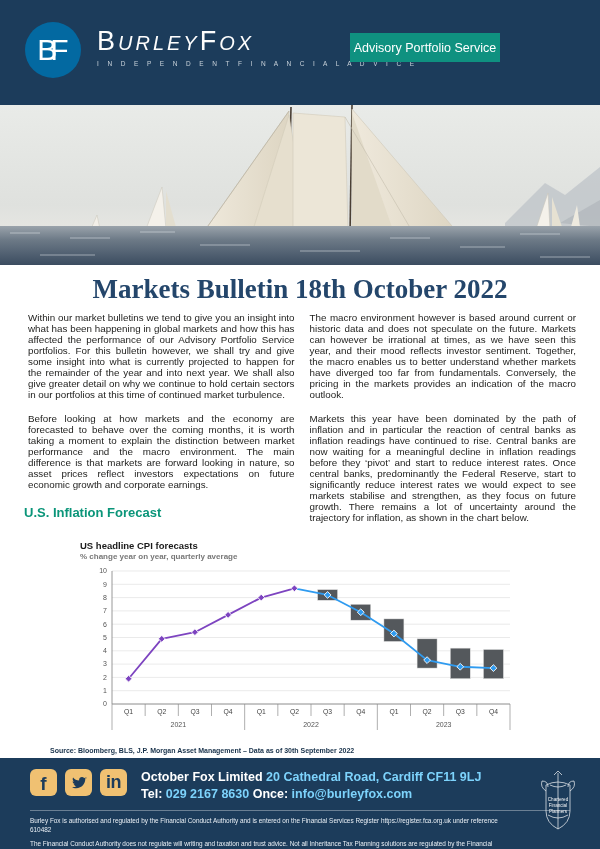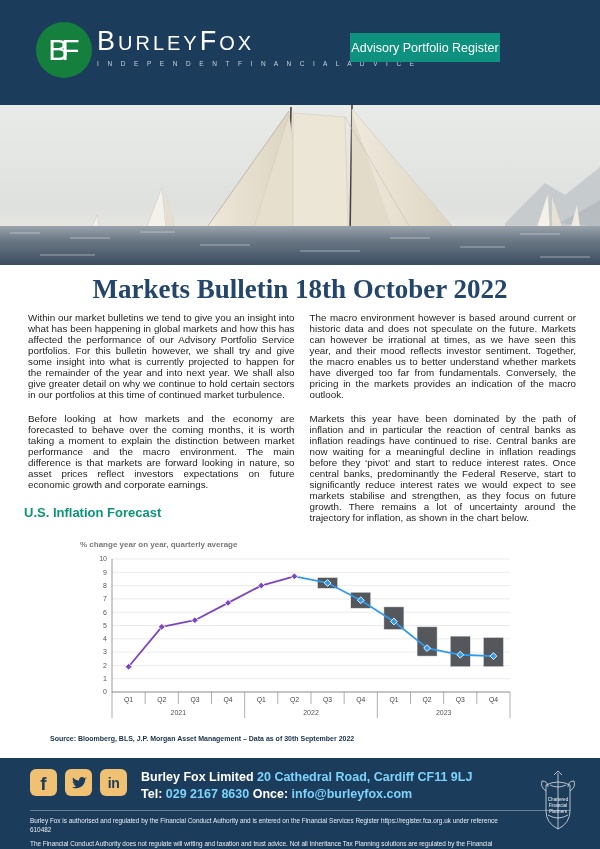--- a/index.html
+++ b/index.html
@@ -1,28 +1,28 @@
 <!DOCTYPE html>
 <html><head>
 <meta charset="utf-8">
 <style>
   html,body{margin:0;padding:0;background:#ffffff;}
   .page{width:600px;height:849px;position:relative;overflow:hidden;background:#fff;
         font-family:"Liberation Sans",sans-serif;color:#1e1e1c;}
 
   
   .hdr{height:105px;background:#1c3c5b;position:relative;}
-  .logo-circle{position:absolute;left:36px;top:22px;width:56px;height:56px;border-radius:50%;
-               background:#15803d;display:flex;align-items:center;justify-content:center;}
+  .logo-circle{position:absolute;left:25px;top:22px;width:56px;height:56px;border-radius:50%;
+               background:#0369a1;display:flex;align-items:center;justify-content:center;}
   .monogram{color:#fff;font-size:30px;font-weight:400;letter-spacing:-7px;padding-right:7px;
             font-family:"Liberation Sans",sans-serif;}
   .brand{position:absolute;left:97px;top:26px;color:#fff;}
   .brand-name{white-space:nowrap;letter-spacing:3px;font-weight:400;color:#fdfdfd;}
   .brand-name .lead{font-size:27px;}
-  .brand-name .rest{font-size:20px;}
+  .brand-name .rest{font-size:20px;font-style:italic;}
   .tagline{margin-top:3px;font-size:6.5px;letter-spacing:3.4px;color:#c9d2da;white-space:nowrap;}
   .badge{position:absolute;right:100px;top:33px;width:150px;height:29px;background:#0f9180;
          display:flex;align-items:center;justify-content:center;color:#fff;font-size:12.5px;}
 
   
   .hero{height:160px;position:relative;overflow:hidden;}
   .hero svg{display:block;}
 
   
   .title{margin:9px 0 7px 0;text-align:center;font-family:"Liberation Serif",serif;
@@ -48,21 +48,21 @@
   .source{margin:9px 0 0 50px;font-size:7px;font-weight:bold;color:#17314a;}
 
   
   .ftr{position:absolute;left:0;right:0;bottom:0;height:91px;background:#1c3c5b;color:#fff;
        padding:11px 0 0 0;box-sizing:border-box;}
   .contact-row{display:flex;align-items:flex-start;padding-left:30px;}
   .socials{display:flex;gap:8px;}
   .soc{width:27px;height:27px;border-radius:6px;background:#f0c172;display:flex;
        align-items:center;justify-content:center;color:#1c3c5b;font-weight:bold;cursor:pointer;}
   .soc .fglyph{font-size:19px;font-family:"Liberation Sans",sans-serif;position:relative;top:1px;}
-  .soc .inglyph{font-size:14px;letter-spacing:-0.5px;}
+  .soc .inglyph{font-size:18px;letter-spacing:-0.5px;}
   .contact-text{margin-left:14px;font-size:12.5px;font-weight:bold;line-height:17px;}
   .gold{color:#7dd3fc;}
   .white{color:#ffffff;}
   .smallprint{margin:7px 30px 0 30px;border-top:1px solid rgba(255,255,255,0.35);
               padding:5px 60px 0 0;}
   .smallprint p{margin:0 0 5px 0;font-size:6.4px;line-height:9px;color:#e9eff5;}
   .crest{position:absolute;right:20px;top:13px;opacity:0.95;}
   svg .cresttxt{font-family:"Liberation Sans",sans-serif;font-size:4.6px;fill:#ffffff;text-anchor:middle;}
 </style>
 </head>
@@ -71,21 +71,21 @@
 <div class="page">
 
   <div class="hdr">
     <div class="logo-circle">
       <span class="monogram">BF</span>
     </div>
     <div class="brand">
       <div class="brand-name"><span class="lead">B</span><span class="rest">URLEY</span><span class="lead">F</span><span class="rest">OX</span></div>
       <div class="tagline">I N D E P E N D E N T   F I N A N C I A L   A D V I C E</div>
     </div>
-    <div class="badge">Advisory Portfolio Register</div>
+    <div class="badge">Advisory Portfolio Service</div>
   </div>
 
   <div class="hero">
     <svg width="600" height="160" viewBox="0 0 600 160">
       <defs>
         <linearGradient id="sky" x1="0" y1="0" x2="0" y2="1">
           <stop offset="0" stop-color="#e9ebe8"></stop>
             <stop offset="0.8" stop-color="#dfe1de"></stop>
             <stop offset="1" stop-color="#e6e6e2"></stop>
         </linearGradient>
@@ -148,20 +148,21 @@
       <p>Before looking at how markets and the economy are forecasted to behave over the coming months, it is worth taking a moment to explain the distinction between market performance and the macro environment. The main difference is that markets are forward looking in nature, so asset prices reflect investors expectations on future economic growth and corporate earnings.</p>
       <div class="section-heading">U.S. Inflation Forecast</div>
     </div>
     <div class="col">
       <p>The macro environment however is based around current or historic data and does not speculate on the future.  Markets can however be irrational at times, as we have seen this year, and their mood reflects investor sentiment.  Together, the macro enables us to better understand whether markets have diverged too far from fundamentals.  Conversely, the pricing in the markets provides an indication of the macro outlook.</p>
       <p>Markets this year have been dominated by the path of inflation and in particular the reaction of central banks as inflation readings have continued to rise.  Central banks are now waiting for a meaningful decline in inflation readings before they ‘pivot’ and start to reduce interest rates.  Once central banks, predominantly the Federal Reserve, start to significantly reduce interest rates we would expect to see markets stabilise and strengthen, as they focus on future growth.  There remains a lot of uncertainty around the trajectory for inflation, as shown in the chart below.</p>
     </div>
   </div>
 
   <div class="chart-block">
+    <div class="chart-title">US headline CPI forecasts</div>
     <div class="chart-sub">% change year on year, quarterly average</div>
     <svg id="cpi-svg" width="440" height="170" viewBox="0 0 440 170">
         <line x1="32" x2="430" y1="140" y2="140" stroke="#dcdcdc" stroke-width="0.6"></line>
         <text x="27" y="142.3" class="ax end">0</text>
         <line x1="32" x2="430" y1="126.7" y2="126.7" stroke="#dcdcdc" stroke-width="0.6"></line>
         <text x="27" y="129" class="ax end">1</text>
         <line x1="32" x2="430" y1="113.4" y2="113.4" stroke="#dcdcdc" stroke-width="0.6"></line>
         <text x="27" y="115.7" class="ax end">2</text>
         <line x1="32" x2="430" y1="100.1" y2="100.1" stroke="#dcdcdc" stroke-width="0.6"></line>
         <text x="27" y="102.39999999999999" class="ax end">3</text>
@@ -243,21 +244,21 @@
           <svg width="18" height="18" viewBox="0 0 24 24">
               <path fill="#1c3c5b" d="M22 5.8c-.7.3-1.5.5-2.3.6.8-.5 1.4-1.2 1.7-2.1-.8.5-1.6.8-2.5 1C18.2 4.5 17.1 4 16 4c-2.2 0-3.9 1.8-3.9 3.9 0 .3 0 .6.1.9-3.3-.2-6.2-1.7-8.1-4.1-.3.6-.5 1.2-.5 2 0 1.4.7 2.6 1.7 3.3-.6 0-1.2-.2-1.8-.5v.1c0 1.9 1.4 3.5 3.1 3.8-.3.1-.7.1-1 .1-.2 0-.5 0-.7-.1.5 1.6 1.9 2.7 3.6 2.7-1.3 1-3 1.6-4.8 1.6-.3 0-.6 0-.9-.1C4.1 18.4 6.1 19 8.2 19c7.9 0 12.2-6.5 12.2-12.2v-.6c.8-.6 1.5-1.3 2-2.2z"></path>
             </svg>
         </div>
         <div class="soc">
             <span class="inglyph">in</span>
           </div>
       </div>
       <div class="contact-text">
         <div>
-          <span class="white">Burley Fox Limited</span>
+          <span class="white">October Fox Limited</span>
           <span class="gold">20 Cathedral Road, Cardiff CF11 9LJ</span>
         </div>
         <div>
           <span class="white">Tel:</span>
           <span class="gold">029 2167 8630</span>
           <span class="white">Once:</span>
           <span class="gold">info@burleyfox.com</span>
         </div>
       </div>
     </div>

